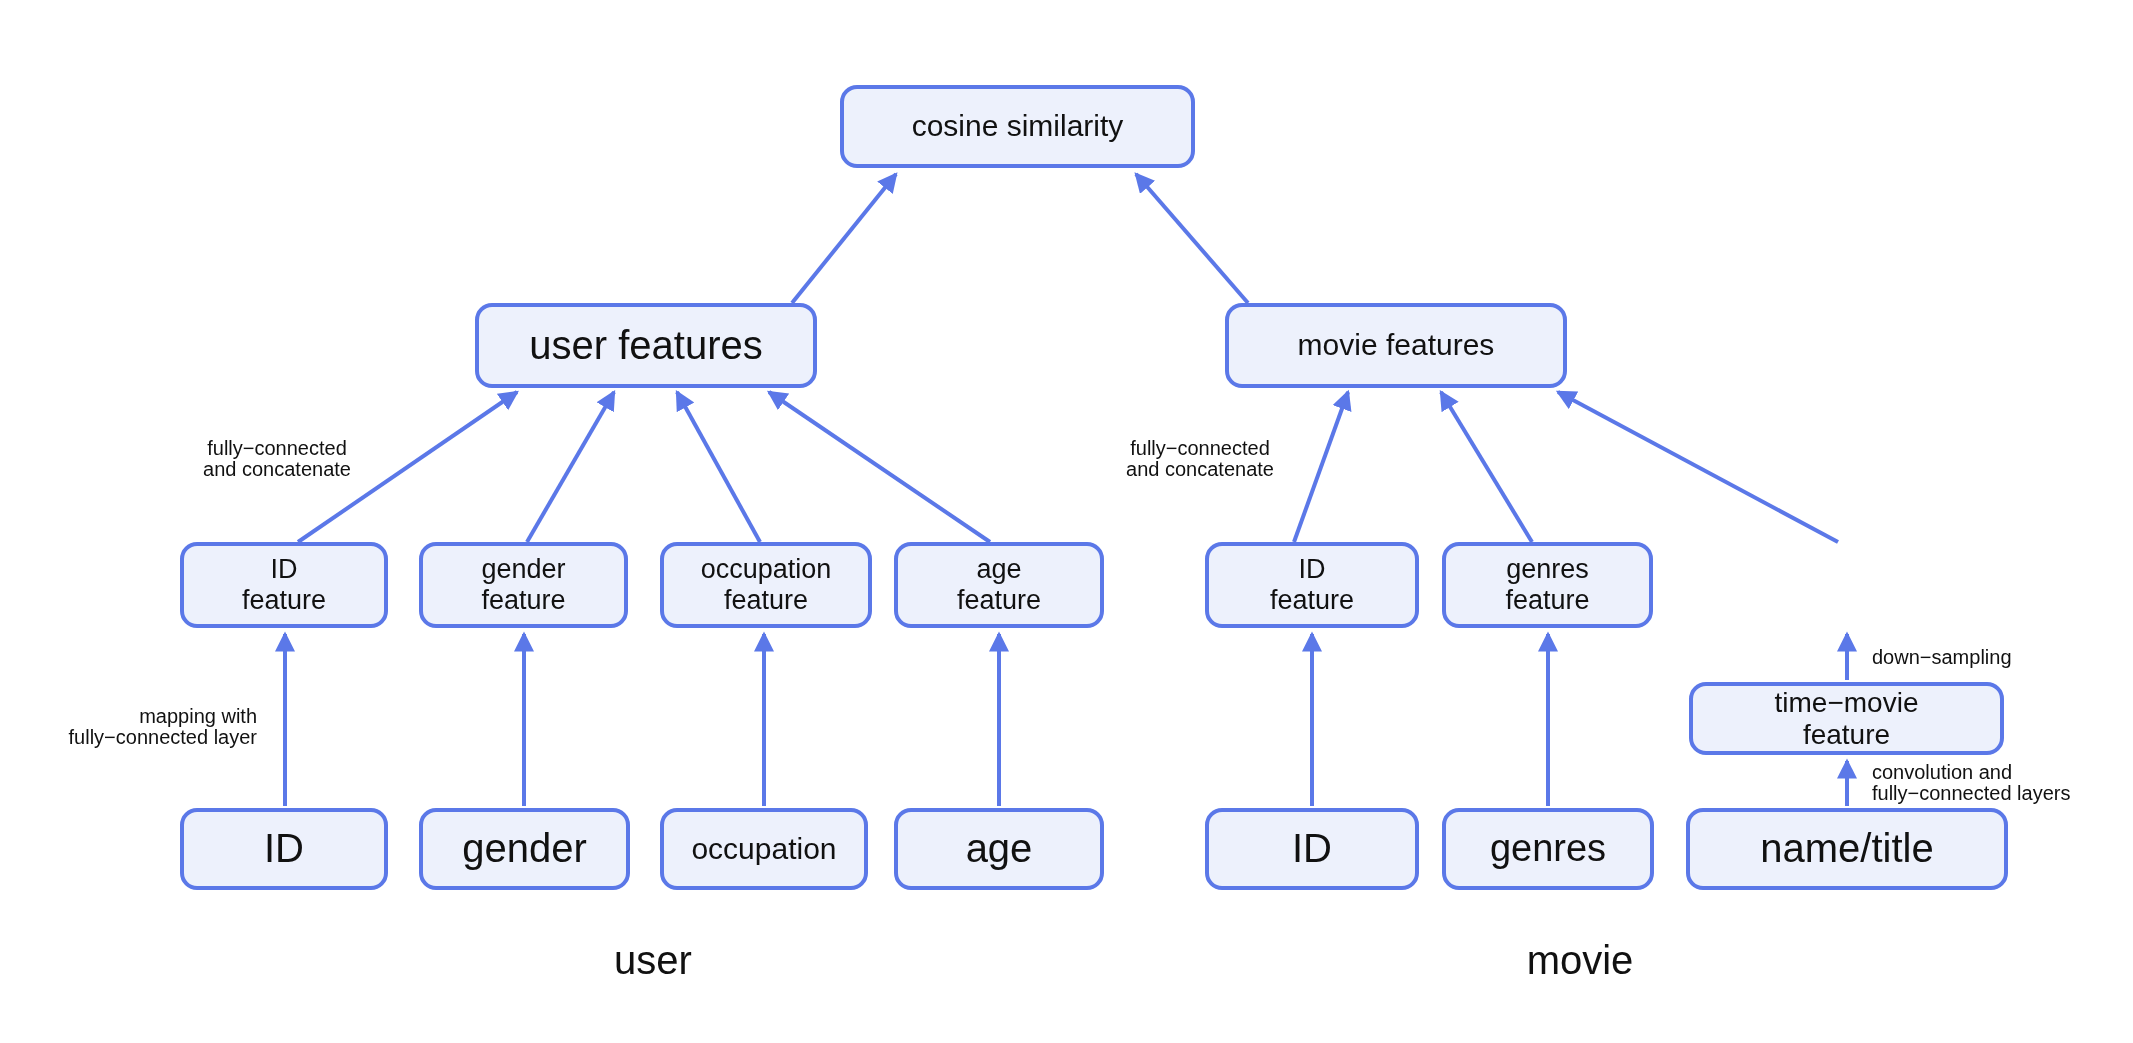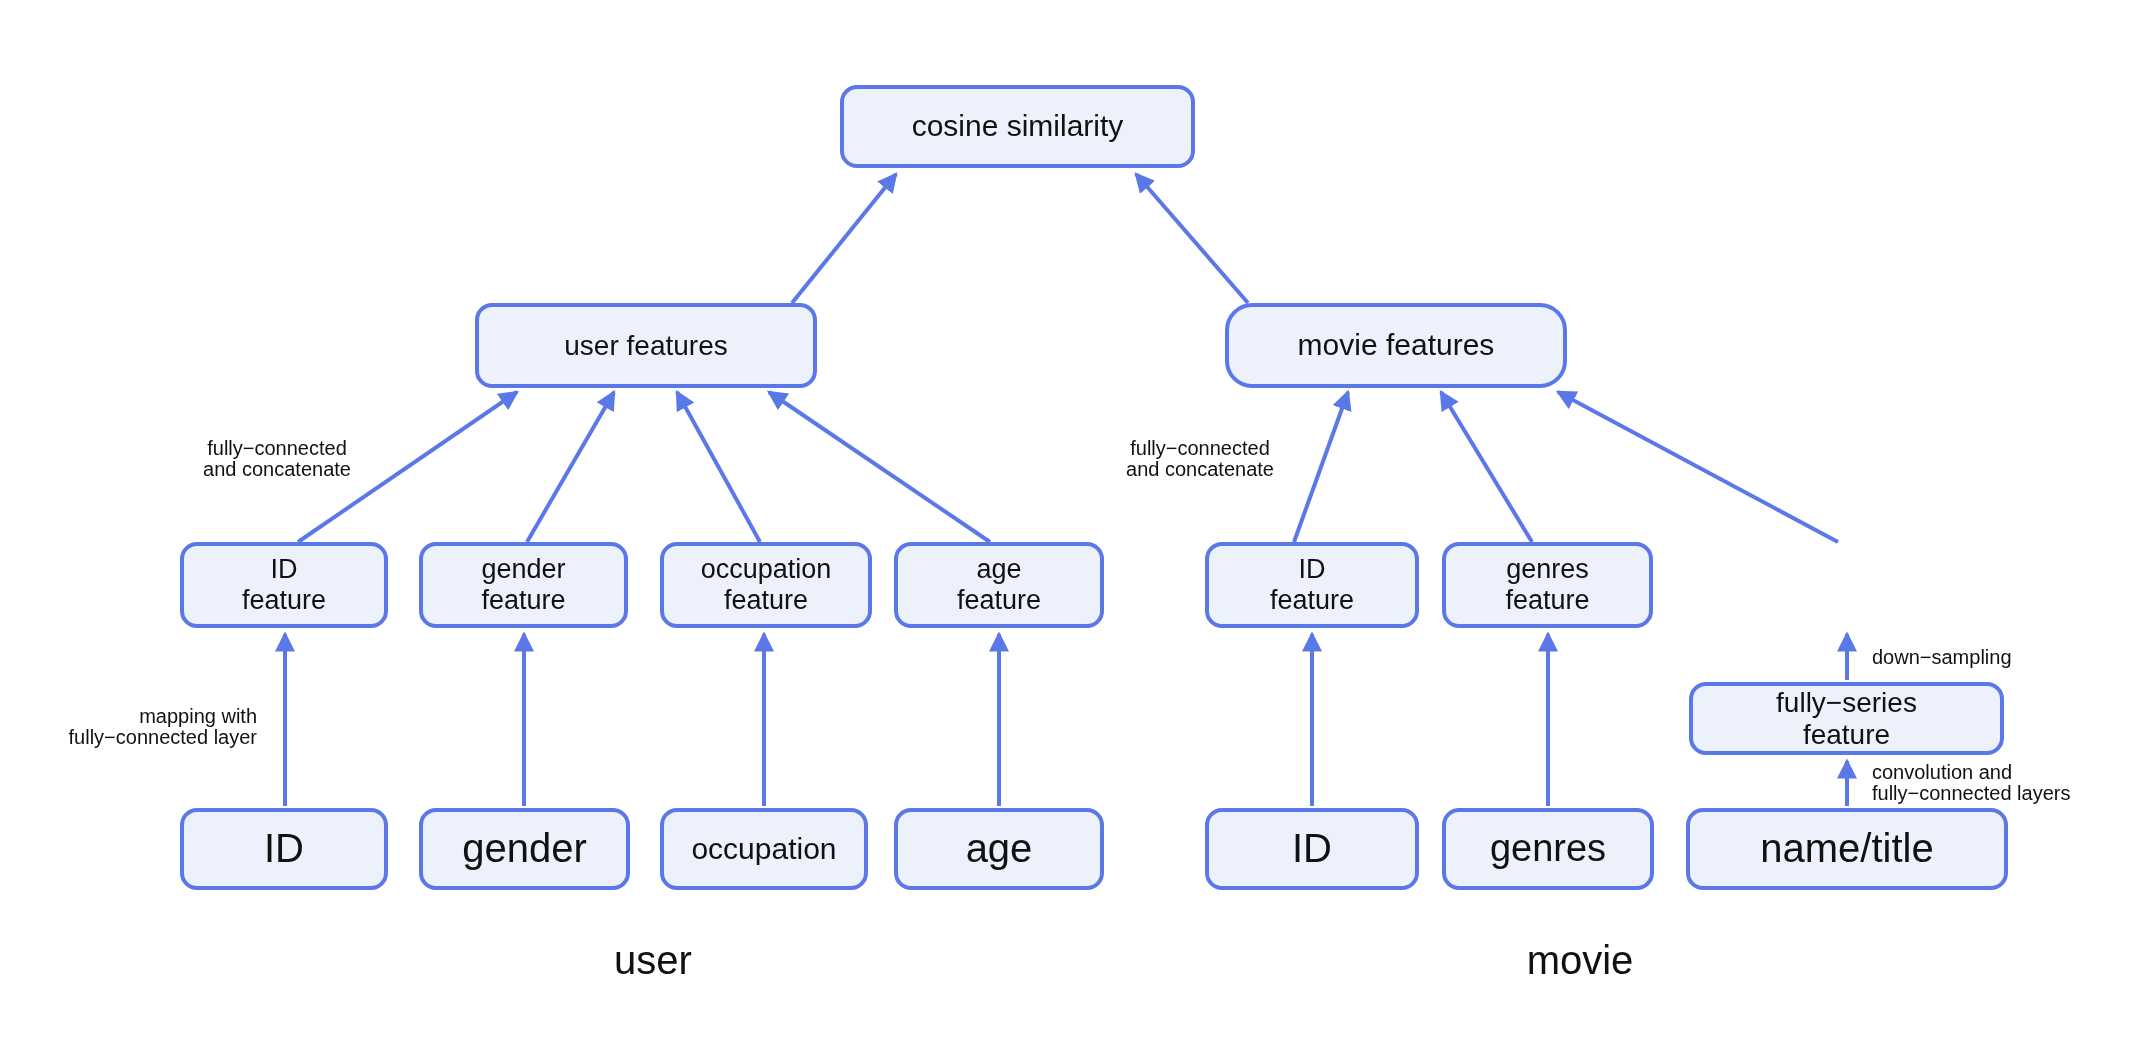--- a/index.html
+++ b/index.html
@@ -83,24 +83,24 @@
       <line x1="764" y1="806" x2="764" y2="634" stroke="#5B78E8" stroke-width="4" marker-end="url(#arrowhead)"></line>
       <line x1="999" y1="806" x2="999" y2="634" stroke="#5B78E8" stroke-width="4" marker-end="url(#arrowhead)"></line>
       <line x1="1312" y1="806" x2="1312" y2="634" stroke="#5B78E8" stroke-width="4" marker-end="url(#arrowhead)"></line>
       <line x1="1548" y1="806" x2="1548" y2="634" stroke="#5B78E8" stroke-width="4" marker-end="url(#arrowhead)"></line>
       <line x1="1847" y1="806" x2="1847" y2="761" stroke="#5B78E8" stroke-width="4" marker-end="url(#arrowhead)"></line>
       <line x1="1847" y1="680" x2="1847" y2="634" stroke="#5B78E8" stroke-width="4" marker-end="url(#arrowhead)"></line>
     </svg>
 <div class="node" style="left: 840px; top: 85px; width: 355px; height: 83px; font-size: 30px;">
       <div class="ln">cosine similarity</div>
     </div>
-    <div class="node" style="left: 475px; top: 303px; width: 342px; height: 85px; font-size: 28px;">
+    <div class="node" style="left: 475px; top: 303px; width: 342px; height: 85px; font-size: 40px;">
       <div class="ln">user features</div>
     </div>
-    <div class="node" style="left: 1225px; top: 303px; width: 342px; height: 85px; font-size: 30px; border-radius: 27px;">
+    <div class="node" style="left: 1225px; top: 303px; width: 342px; height: 85px; font-size: 30px;">
       <div class="ln">movie features</div>
     </div>
     <div class="node" style="left: 180px; top: 542px; width: 208px; height: 86px; font-size: 27px;">
       <div class="ln">ID</div>
       <div class="ln">feature</div>
     </div>
     <div class="node" style="left: 419px; top: 542px; width: 209px; height: 86px; font-size: 27px;">
       <div class="ln">gender</div>
       <div class="ln">feature</div>
     </div>
@@ -114,21 +114,21 @@
     </div>
     <div class="node" style="left: 1205px; top: 542px; width: 214px; height: 86px; font-size: 27px;">
       <div class="ln">ID</div>
       <div class="ln">feature</div>
     </div>
     <div class="node" style="left: 1442px; top: 542px; width: 211px; height: 86px; font-size: 27px;">
       <div class="ln">genres</div>
       <div class="ln">feature</div>
     </div>
     <div class="node" style="left: 1689px; top: 682px; width: 315px; height: 73px; font-size: 28px;">
-      <div class="ln">fully−series</div>
+      <div class="ln">time−movie</div>
       <div class="ln">feature</div>
     </div>
     <div class="node" style="left: 180px; top: 808px; width: 208px; height: 82px; font-size: 40px;">
       <div class="ln">ID</div>
     </div>
     <div class="node" style="left: 419px; top: 808px; width: 211px; height: 82px; font-size: 40px;">
       <div class="ln">gender</div>
     </div>
     <div class="node" style="left: 660px; top: 808px; width: 208px; height: 82px; font-size: 30px;">
       <div class="ln">occupation</div>

